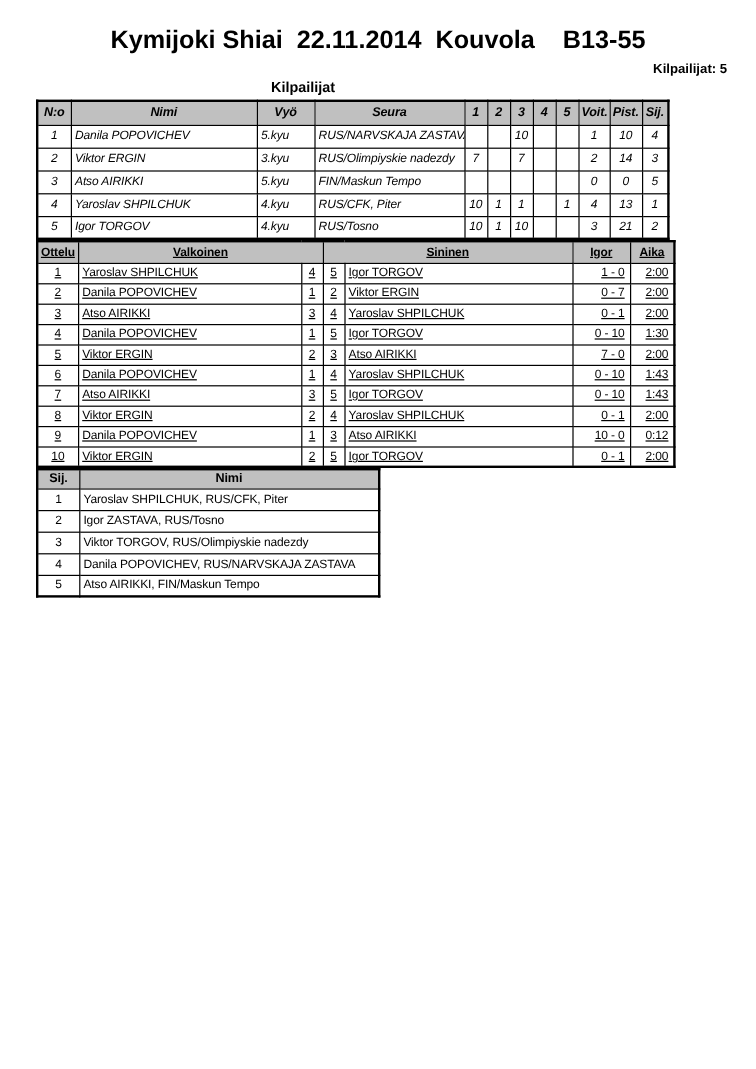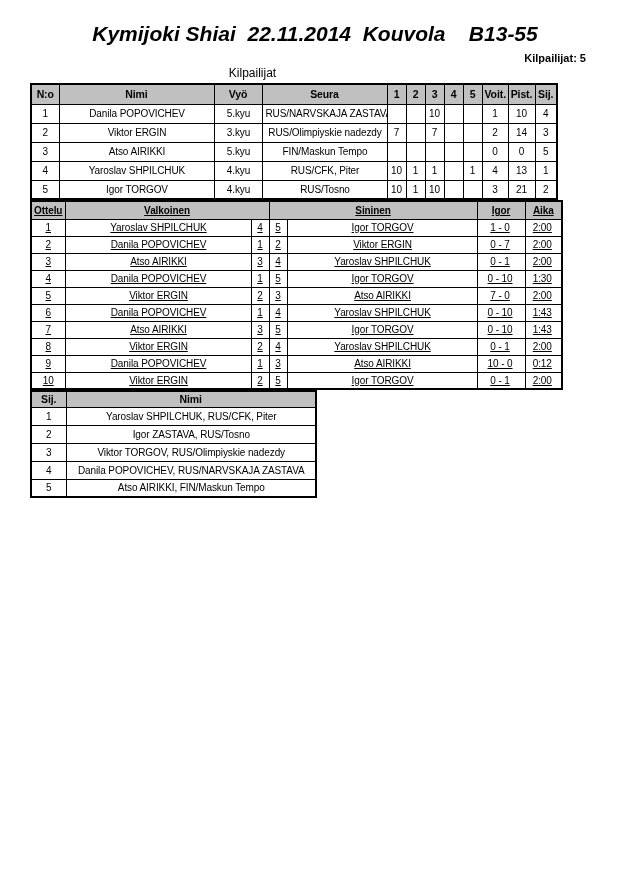--- a/index.html
+++ b/index.html
@@ -18,34 +18,33 @@
     font-family:"Liberation Sans", sans-serif;
     position:relative;
     overflow:hidden;
   }
   .title{
     padding-top:22px;
     text-align:center;
     font-size:21px;
     font-weight:bold;
     white-space:pre;
-    font-style:italic;
   }
   .count{
     margin-top:6px;
-    padding-right:44px;
+    padding-right:24px;
     text-align:right;
     font-size:11px;
     font-weight:bold;
   }
   .sec-label{
     margin-left:30px;
     margin-bottom:3px;
     font-size:12px;
-    font-weight:normal;
+    font-weight:bold;
     text-align:center;
   }
   .sec-label.w12{width:445px;margin-top:2px;}
   .sec-label.w2{margin-top:38px;}
   .sec-label.w3{width:285px;margin-top:13px;}
   table{
     border-collapse:collapse;
     table-layout:fixed;
     margin-left:30px;
     border:2px solid var(--border,#000);
@@ -58,23 +57,23 @@
     overflow:hidden;
     white-space:nowrap;
     text-align:center;
     vertical-align:middle;
   }
   th{
     background:var(--header-bg,#c0c0c0);
     font-weight:bold;
     font-size:10.5px;
   }
-  td.l{text-align:center;padding-left:3px;}
-  td.r{padding-right:4px;}
-  .tbl1{width:477px;}
+  td.l{text-align:left;padding-left:3px;}
+  td.r{text-align:right;padding-right:4px;}
+  .tbl1{width:477px;font-style:italic;}
   .tbl1 tr{height:19px;}
   .tbl1 thead tr{height:20px;}
   .tbl2{width:533px;}
   .tbl2 tr{height:17px;text-decoration:underline;}
   .tbl2 thead tr{height:18px;}
   .tbl2 th{font-size:10px;}
   .tbl3{width:287px;}
   .tbl3 tr{height:18px;}
   .tbl3 thead tr{height:16px;}
 </style>

